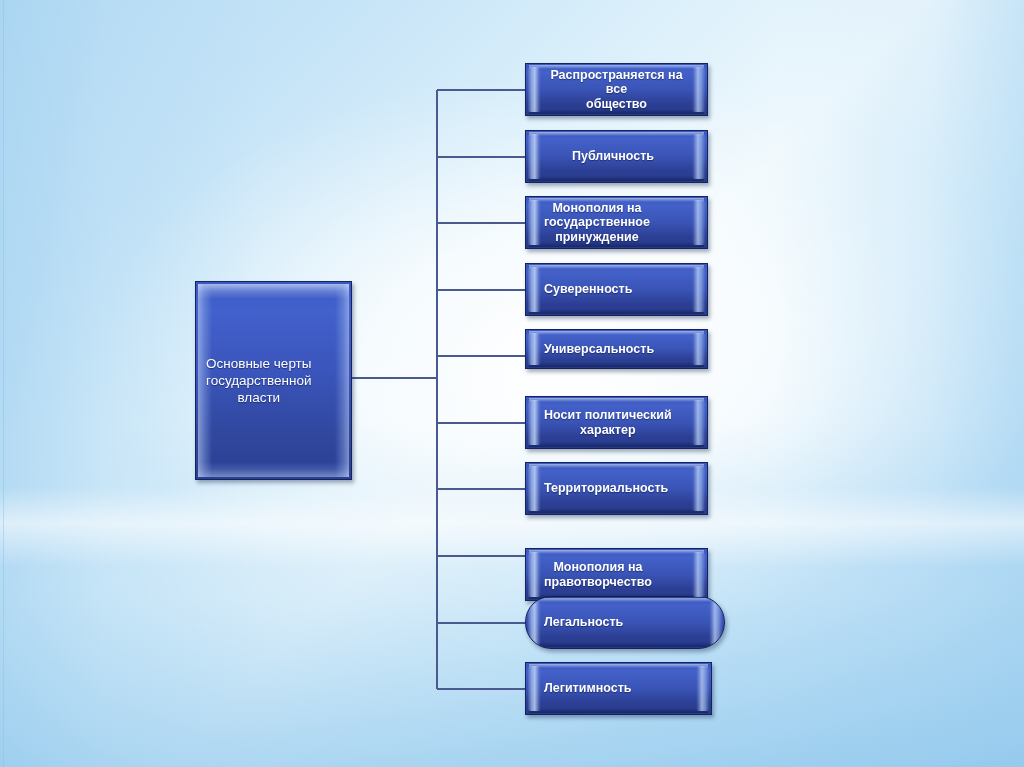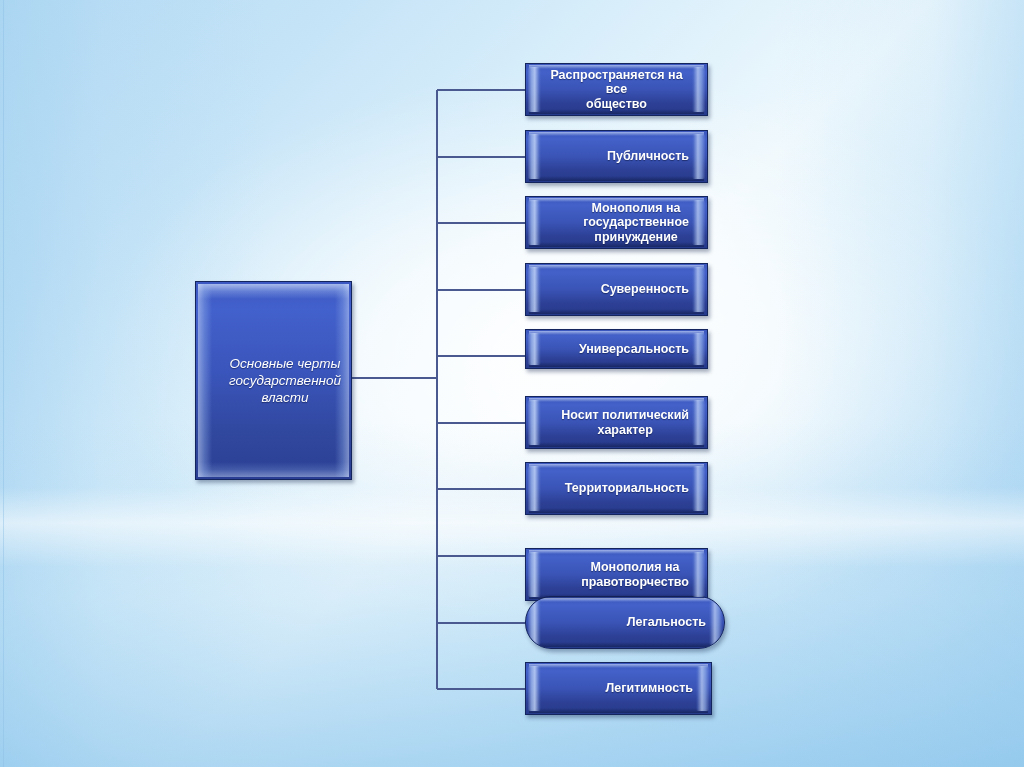--- a/index.html
+++ b/index.html
@@ -99,21 +99,21 @@
 
   
   .node {
     position: absolute;
     box-sizing: border-box;
     border: 1px solid #14245c;
     color: #ffffff;
     text-align: center;
     display: flex;
     align-items: center;
-    justify-content: flex-end;
+    justify-content: flex-start;
     overflow: hidden;
     box-shadow: 2px 3px 4px rgba(20,40,80,0.38);
   }
   .node .node-label {
     position: relative;
     z-index: 3;
     line-height: 1.16;
     padding: 0 18px;
     text-shadow: 0 1px 1px rgba(10,20,60,0.55);
     white-space: pre-line;
@@ -181,21 +181,21 @@
     height: 199px;
     background: linear-gradient(to bottom,
         #3b57c2 0%,
         #4361cc 14%,
         #3a55bb 46%,
         #31489f 76%,
         #2a3f93 100%);
     font-size: 13.5px;
     font-weight: 400;
   }
-  .root .node-label { padding: 0 10px; line-height: 1.28; font-style: italic; }
+  .root .node-label { padding: 0 10px; line-height: 1.28; }
   .root .bevel-left {
     left: 2px; top: 2px; bottom: 2px; width: 14px;
     background: linear-gradient(to right,
         rgba(205,220,250,0.55) 0%,
         rgba(150,180,235,0.38) 45%,
         rgba(120,155,220,0) 100%);
   }
   .root .bevel-right {
     right: 2px; top: 2px; bottom: 2px; width: 14px;
     background: linear-gradient(to left,

